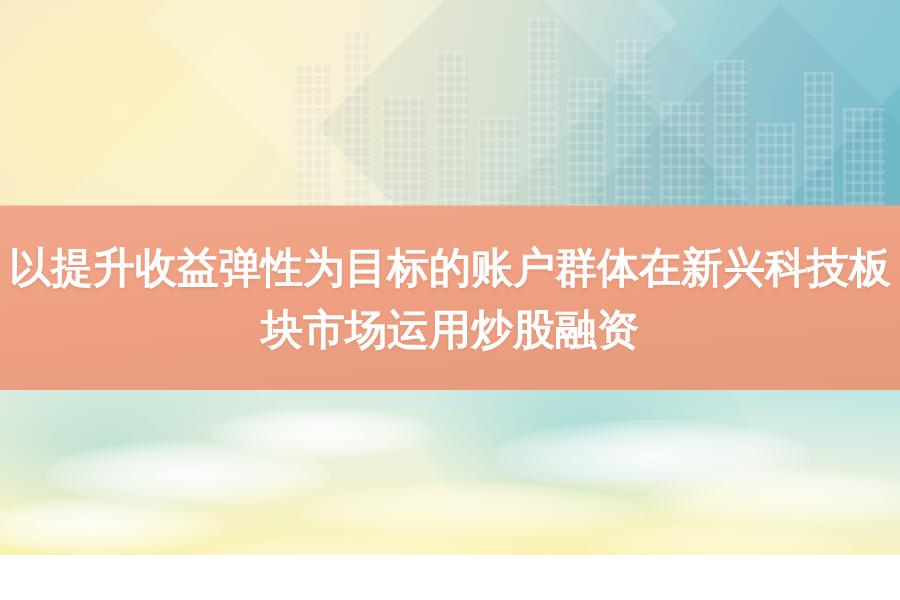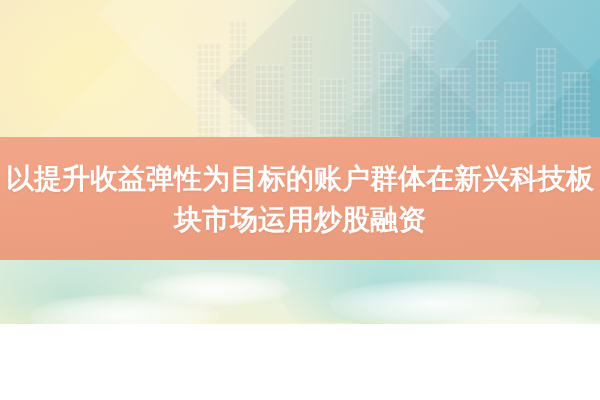--- a/index.html
+++ b/index.html
@@ -9,21 +9,21 @@
   body {
     width: 600px;
     height: 400px;
     overflow: hidden;
     font-family: "Liberation Sans", sans-serif;
   }
 
   #banner {
     position: relative;
     width: 600px;
-    height: 324px;
+    height: 370px;
     overflow: hidden;
     background: #f7efd2;
   }
 
   
   .top-section {
     position: absolute;
     left: 0;
     top: 0;
     width: 600px;

